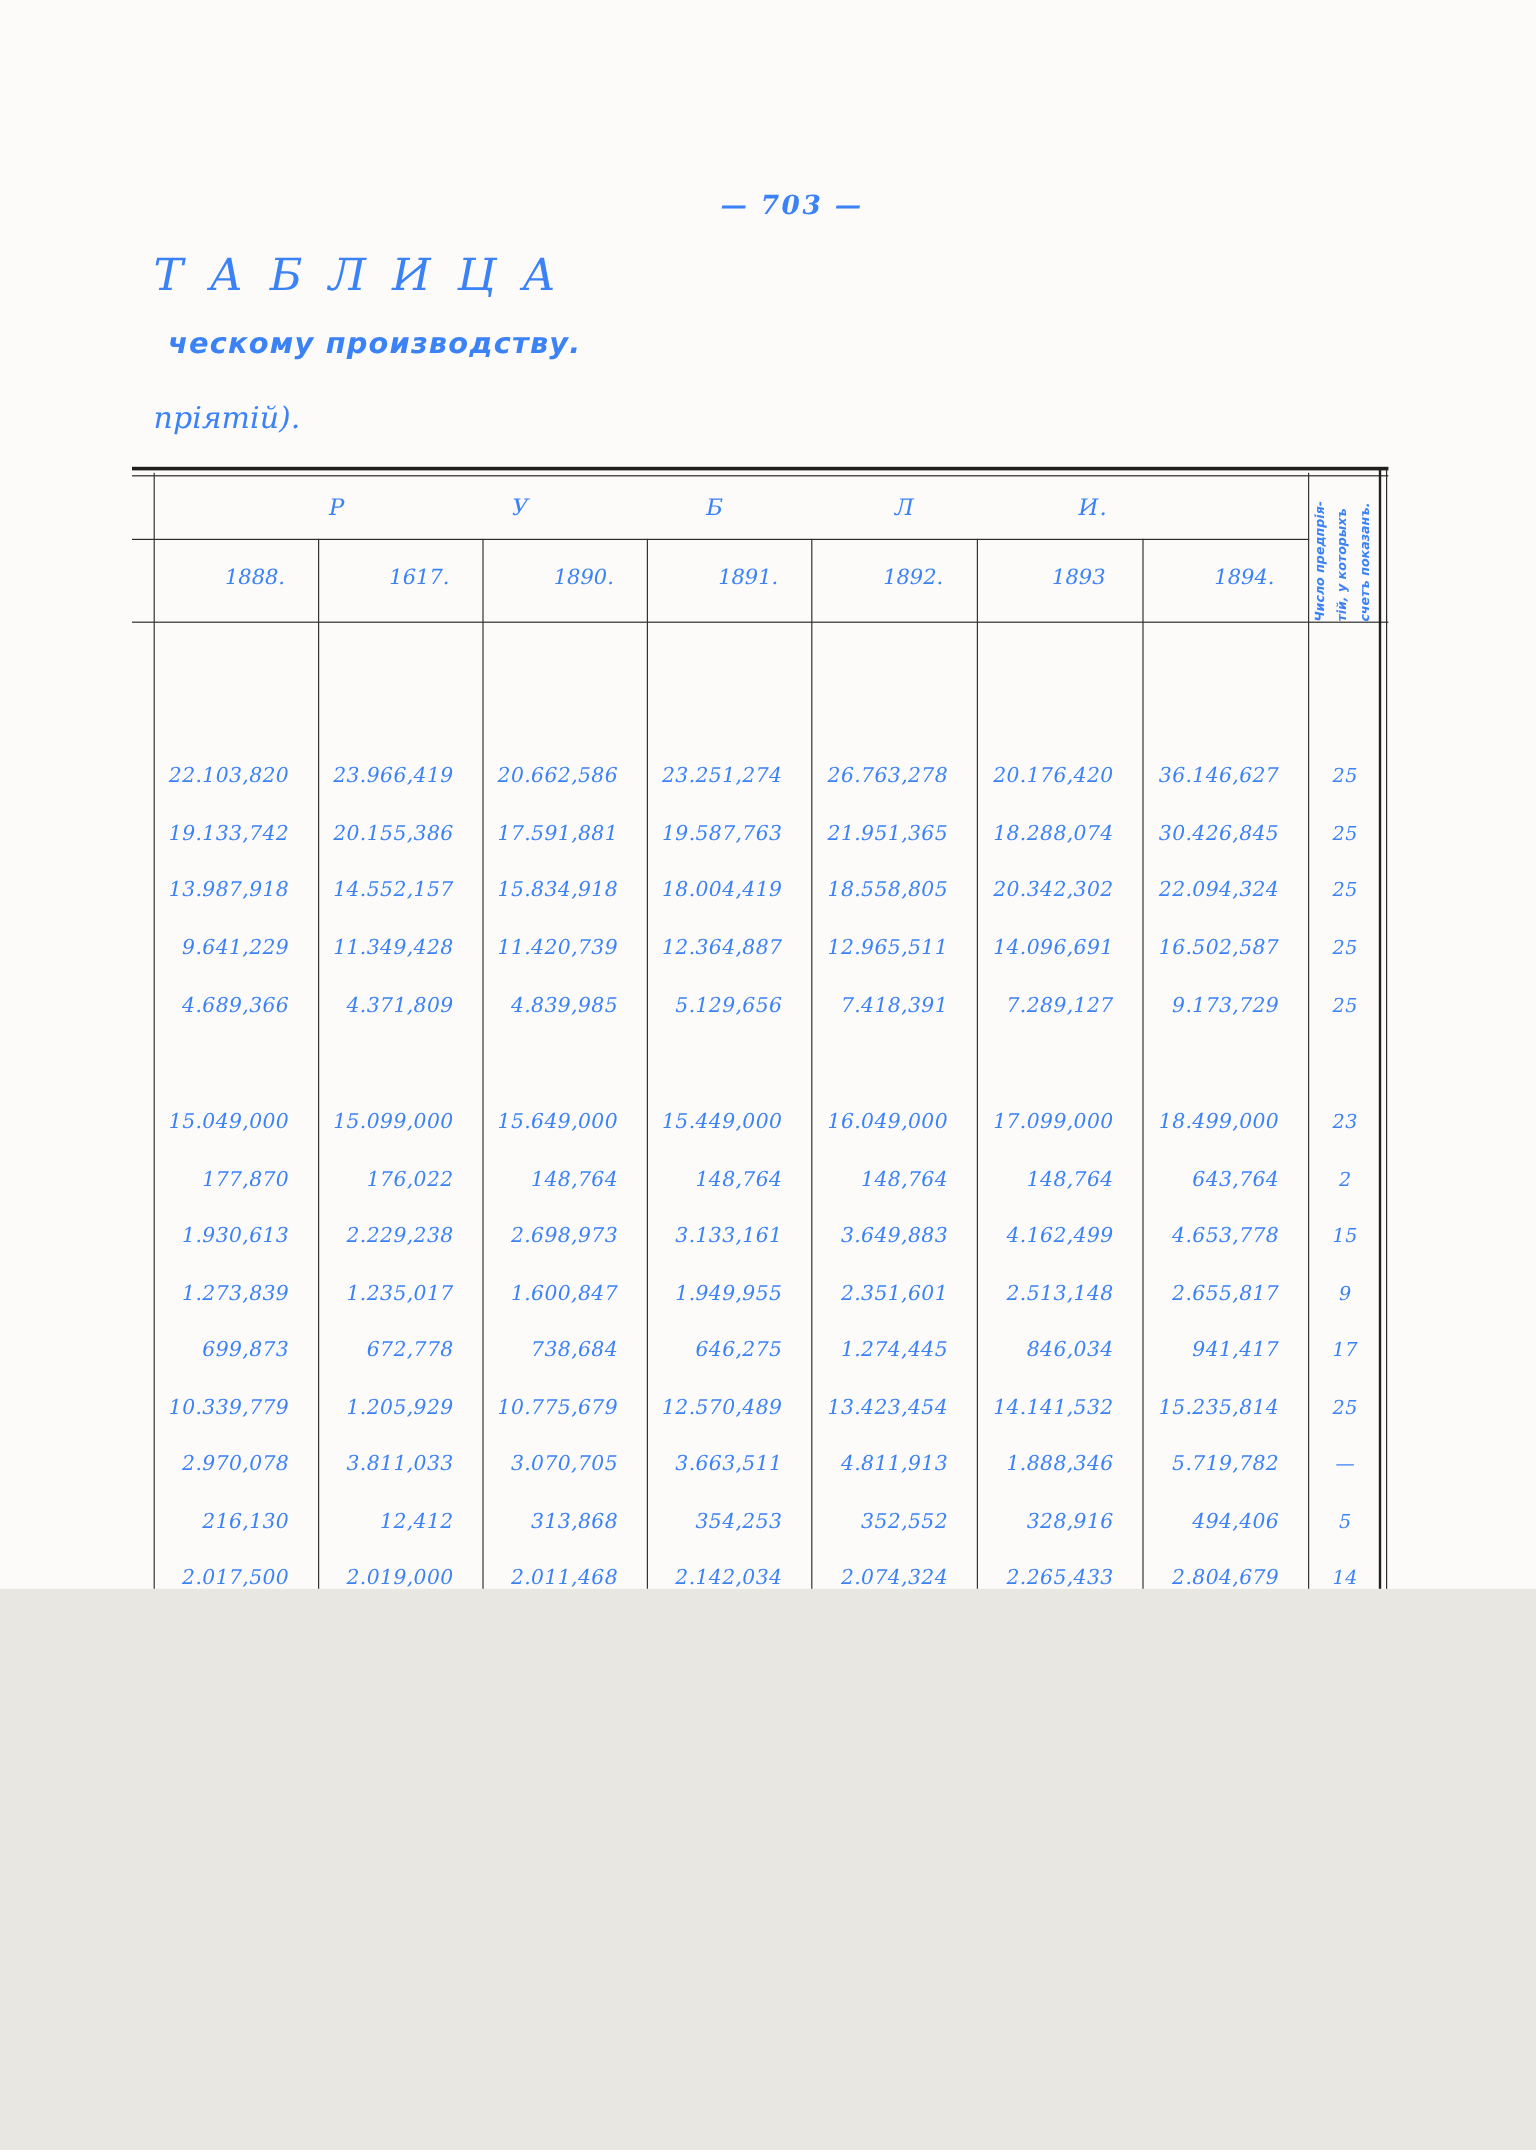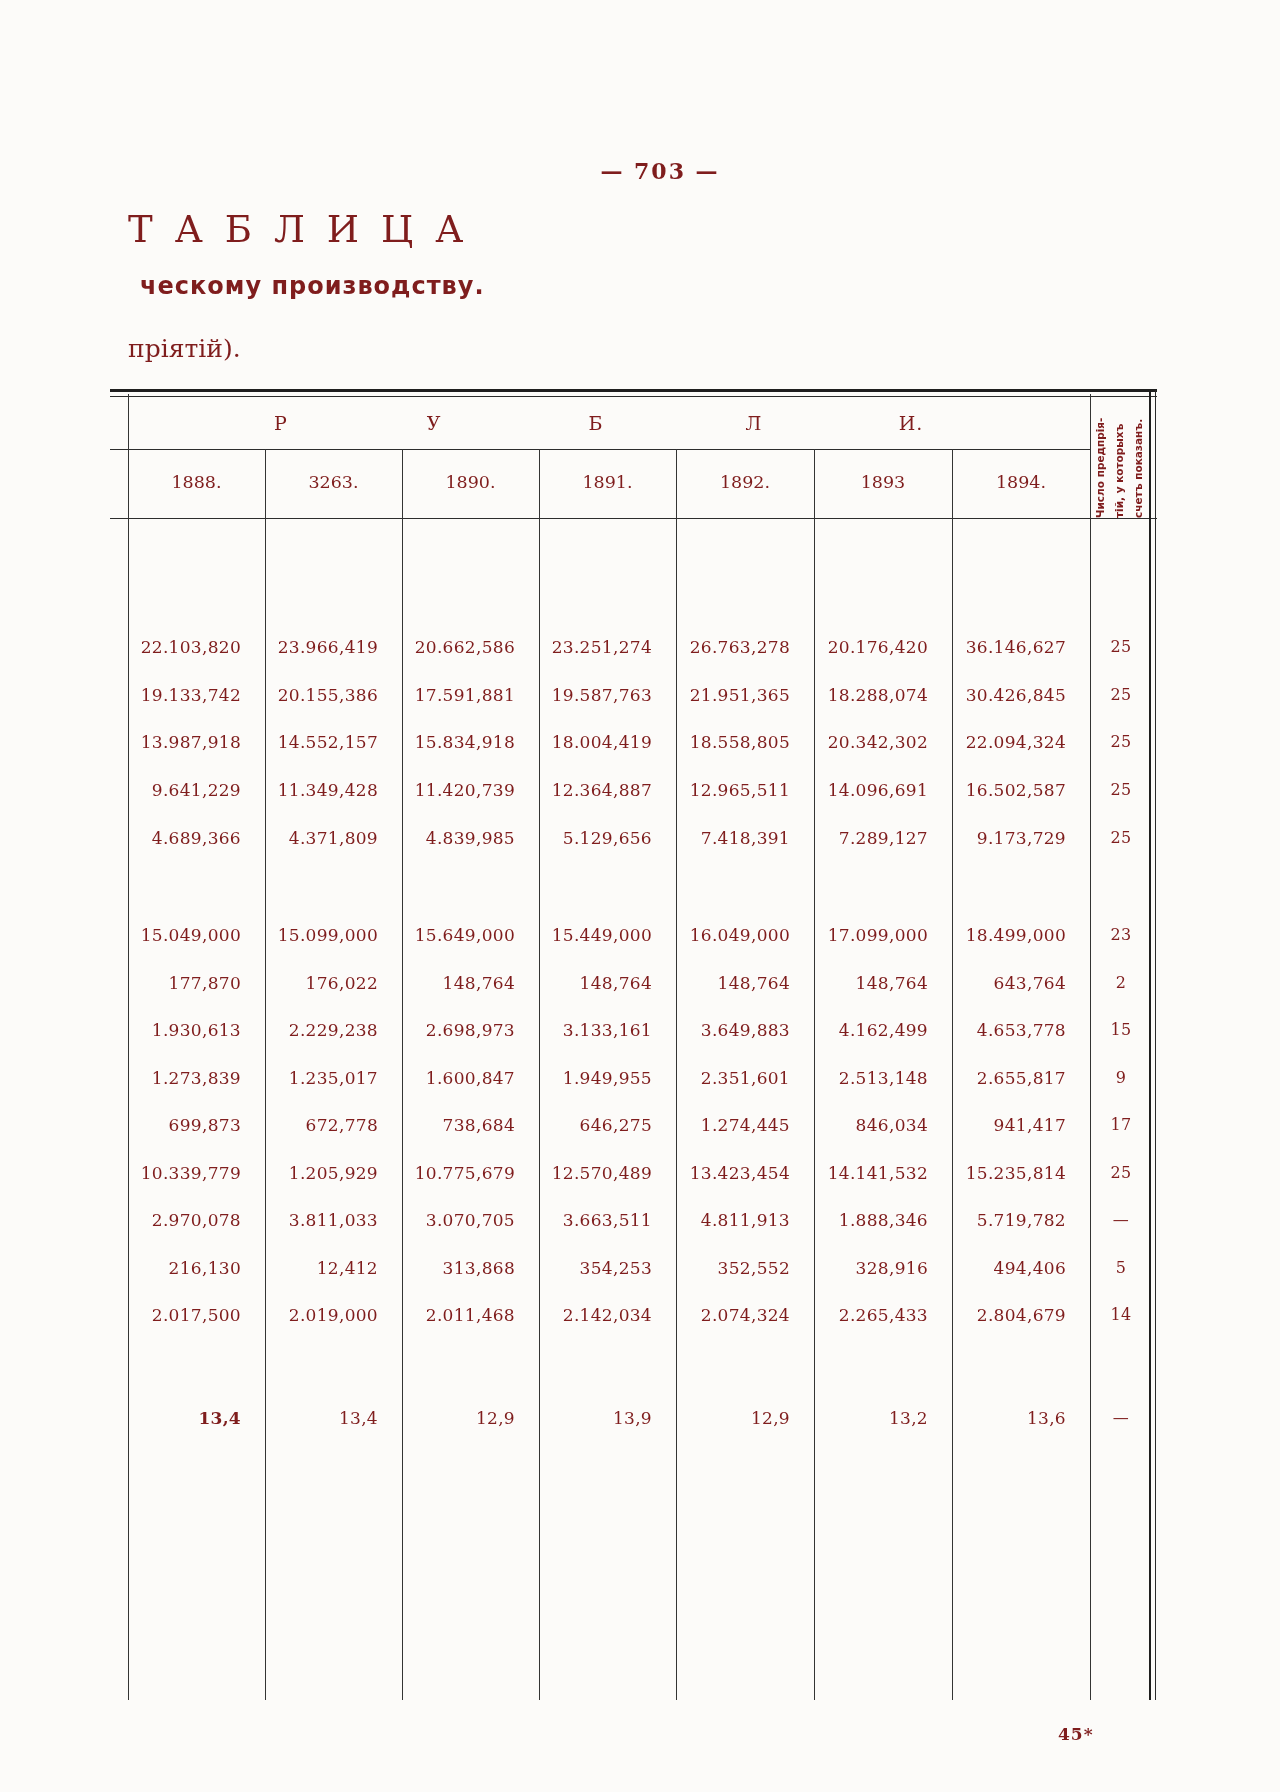--- a/index.html
+++ b/index.html
@@ -1,23 +1,24 @@
 <!DOCTYPE html>
 <html><head>
 <meta charset="utf-8">
 <style>
   html,body{margin:0;padding:0;}
   body{background:#e9e7e2;}
   #page{
     position:relative;
-    width:1280px;height:1792px;
+    width:1280px;height:1324px;
     background:#fcfbf9;
     overflow:hidden;
     font-family:"DejaVu Serif", serif;
-    color:#7f1d1d;
+    color:#3b82f6;
+    font-style:italic;
   }
   .abs{position:absolute;}
 
   
   #page-number{
     left:540px;top:158px;width:240px;
     text-align:center;font-size:22px;font-weight:bold;letter-spacing:2px;
   }
   #doc-title{
     left:128px;top:208px;
@@ -66,21 +67,21 @@
   }
 
   
   .ruble-letter{
     top:412px;width:44px;text-align:center;
     font-size:19px;letter-spacing:1px;
   }
   .rl0{left:259px}.rl1{left:412px}.rl2{left:574px}.rl3{left:732px}.rl4{left:889px}
 
   
-  .year{top:472px;text-align:center;font-size:17.5px;}
+  .year{top:472px;text-align:center;font-size:17.5px;padding-left:16px;}
   .y0{left:128px;width:137px}
   .y1{left:265px;width:137px}
   .y2{left:402px;width:137px}
   .y3{left:539px;width:137px}
   .y4{left:676px;width:138px}
   .y5{left:814px;width:138px}
   .y6{left:952px;width:138px}
 
   
   #count-header{left:1091px;top:396px;width:60px;height:122px;}
@@ -148,21 +149,21 @@
   <div id="v-count" class="abs vline"></div>
   <div id="v-right" class="abs"></div>
 
   <span class="abs ruble-letter rl0">Р</span>
   <span class="abs ruble-letter rl1">У</span>
   <span class="abs ruble-letter rl2">Б</span>
   <span class="abs ruble-letter rl3">Л</span>
   <span class="abs ruble-letter rl4">И.</span>
 
   <span class="abs year y0">1888.</span>
-  <span class="abs year y1">3263.</span>
+  <span class="abs year y1">1617.</span>
   <span class="abs year y2">1890.</span>
   <span class="abs year y3">1891.</span>
   <span class="abs year y4">1892.</span>
   <span class="abs year y5">1893</span>
   <span class="abs year y6">1894.</span>
 
   <div id="count-header" class="abs">
     <div class="rot-inner">
       <span class="rot-line">Число предпрія-</span>
       <span class="rot-line">тій, у которыхъ</span>

